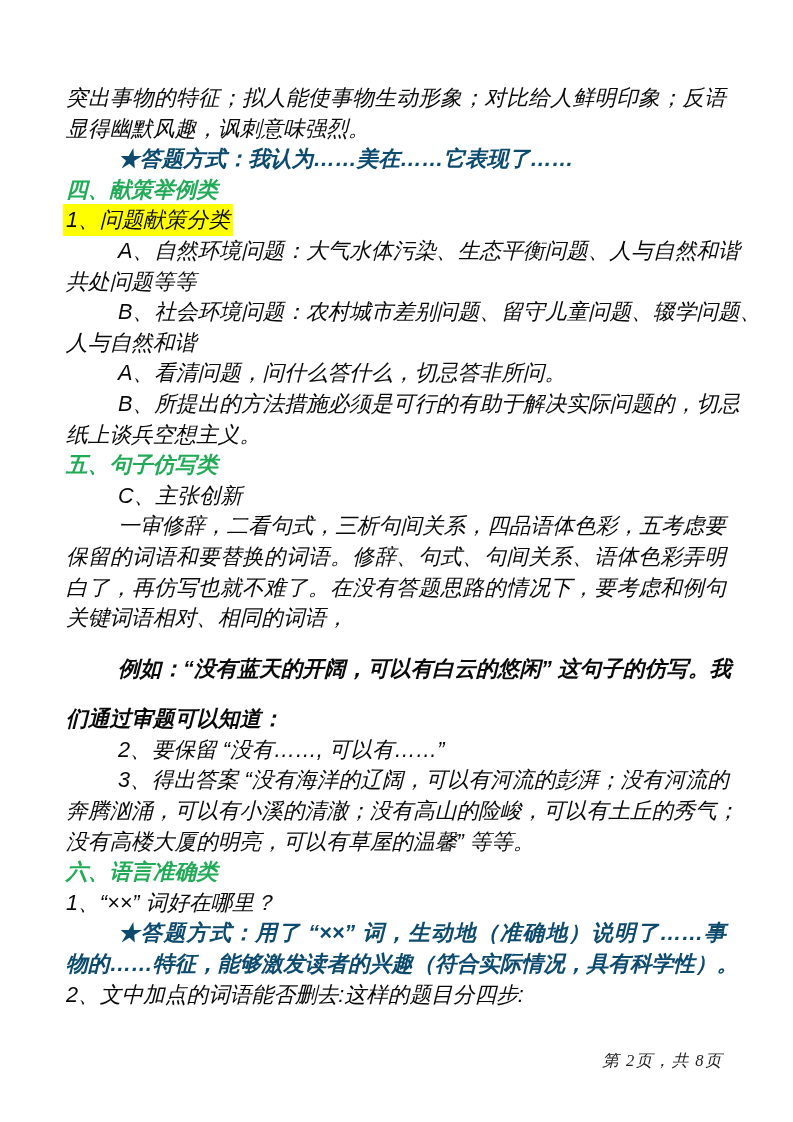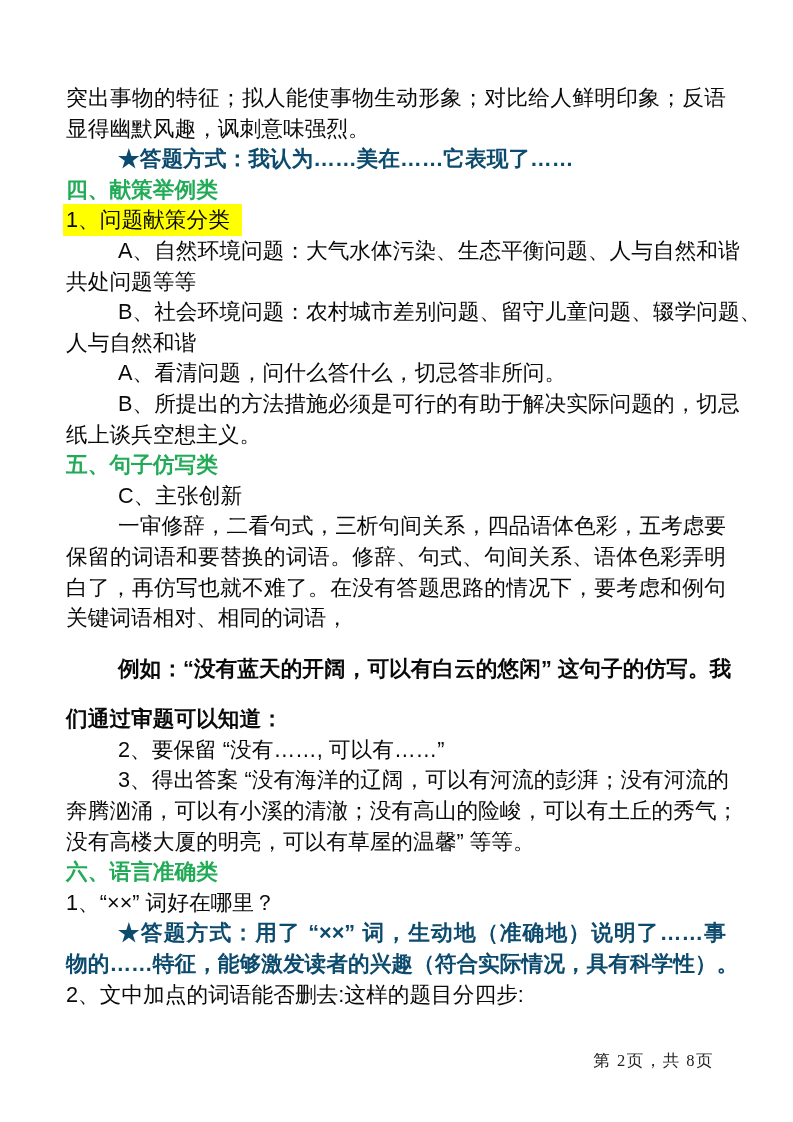--- a/index.html
+++ b/index.html
@@ -7,20 +7,21 @@
     padding: 0;
     background: #ffffff;
   }
   .page {
     position: relative;
     width: 793px;
     height: 1122px;
     background: #ffffff;
     overflow: hidden;
     font-family: "Liberation Sans", sans-serif;
+    font-style: italic;
   }
   .content {
     position: absolute;
     left: 66px;
     top: 83px;
     width: 660px;
   }
   .ln {
     font-size: 21.7px;
     line-height: 30.6px;
@@ -38,28 +39,28 @@
     color: #0c4a6e;
     font-weight: bold;
   }
   .ln.green {
     color: #22ab56;
     font-weight: bold;
   }
   .ln.bold { font-weight: bold; margin-top: 20px; }
   .ln.hl > span {
     background: #ffff00;
-    padding: 3px 12px 4px 3px;
+    padding: 3px 3px 4px 3px;
     margin-left: -3px;
     text-align: center;
   }
   .footer {
     position: absolute;
     top: 1050px;
-    right: 79px;
+    right: 70px;
     font-family: "Liberation Serif", serif;
     font-size: 16.5px;
     color: #222222;
     letter-spacing: 1.5px;
   }
 </style>
 </head>
 <body>
 
 <div class="page">

